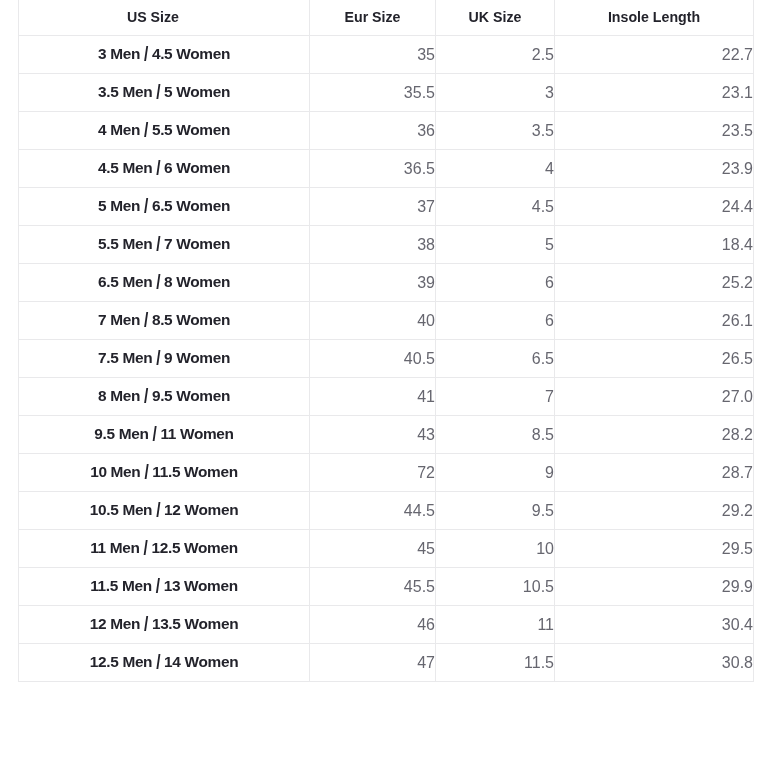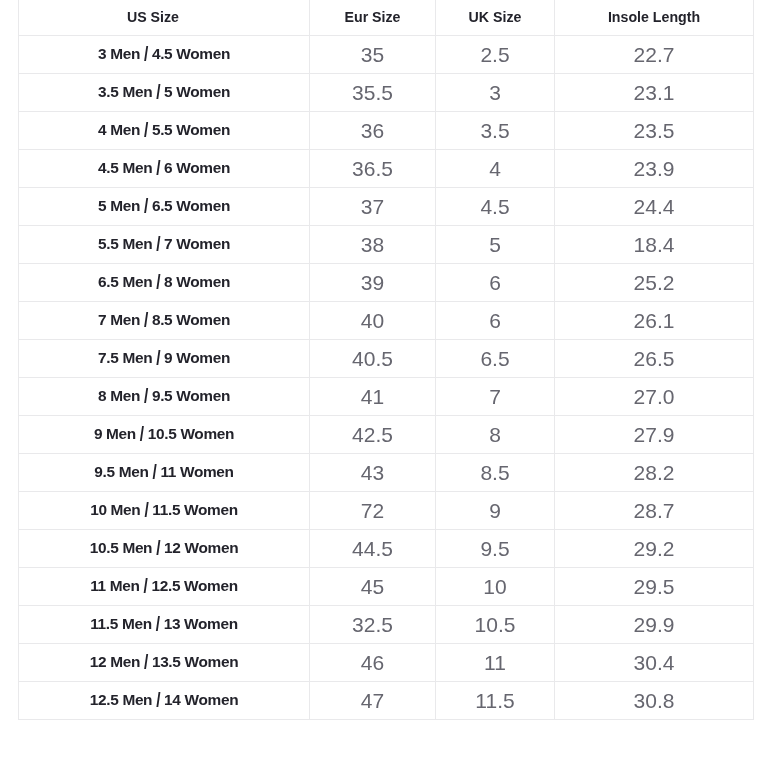--- a/index.html
+++ b/index.html
@@ -63,24 +63,25 @@
     padding-bottom: 1px;
     text-align: center;
   }
   
   .size-table td.primary .slash {
     display: inline-block;
     transform: scaleY(1.35);
     transform-origin: 50% 52%;
   }
   .size-table td.secondary {
-    font-size: 21px;
+    font-size: 16px;
     font-weight: 400;
     color: #66666f;
     padding-bottom: 1px;
+    text-align: right;
   }
 </style>
 </head>
 <body>
 
 <div class="page">
   <table class="size-table">
     <colgroup>
       <col class="c1">
       <col class="c2">
@@ -150,26 +151,20 @@
           <td class="secondary">6.5</td>
           <td class="secondary">26.5</td>
         </tr>
         <tr>
           <td class="primary">8 Men <span class="slash">/</span> 9.5 Women</td>
           <td class="secondary">41</td>
           <td class="secondary">7</td>
           <td class="secondary">27.0</td>
         </tr>
         <tr>
-          <td class="primary">9 Men <span class="slash">/</span> 10.5 Women</td>
-          <td class="secondary">42.5</td>
-          <td class="secondary">8</td>
-          <td class="secondary">27.9</td>
-        </tr>
-        <tr>
           <td class="primary">9.5 Men <span class="slash">/</span> 11 Women</td>
           <td class="secondary">43</td>
           <td class="secondary">8.5</td>
           <td class="secondary">28.2</td>
         </tr>
         <tr>
           <td class="primary">10 Men <span class="slash">/</span> 11.5 Women</td>
           <td class="secondary">72</td>
           <td class="secondary">9</td>
           <td class="secondary">28.7</td>
@@ -181,21 +176,21 @@
           <td class="secondary">29.2</td>
         </tr>
         <tr>
           <td class="primary">11 Men <span class="slash">/</span> 12.5 Women</td>
           <td class="secondary">45</td>
           <td class="secondary">10</td>
           <td class="secondary">29.5</td>
         </tr>
         <tr>
           <td class="primary">11.5 Men <span class="slash">/</span> 13 Women</td>
-          <td class="secondary">32.5</td>
+          <td class="secondary">45.5</td>
           <td class="secondary">10.5</td>
           <td class="secondary">29.9</td>
         </tr>
         <tr>
           <td class="primary">12 Men <span class="slash">/</span> 13.5 Women</td>
           <td class="secondary">46</td>
           <td class="secondary">11</td>
           <td class="secondary">30.4</td>
         </tr>
         <tr>

